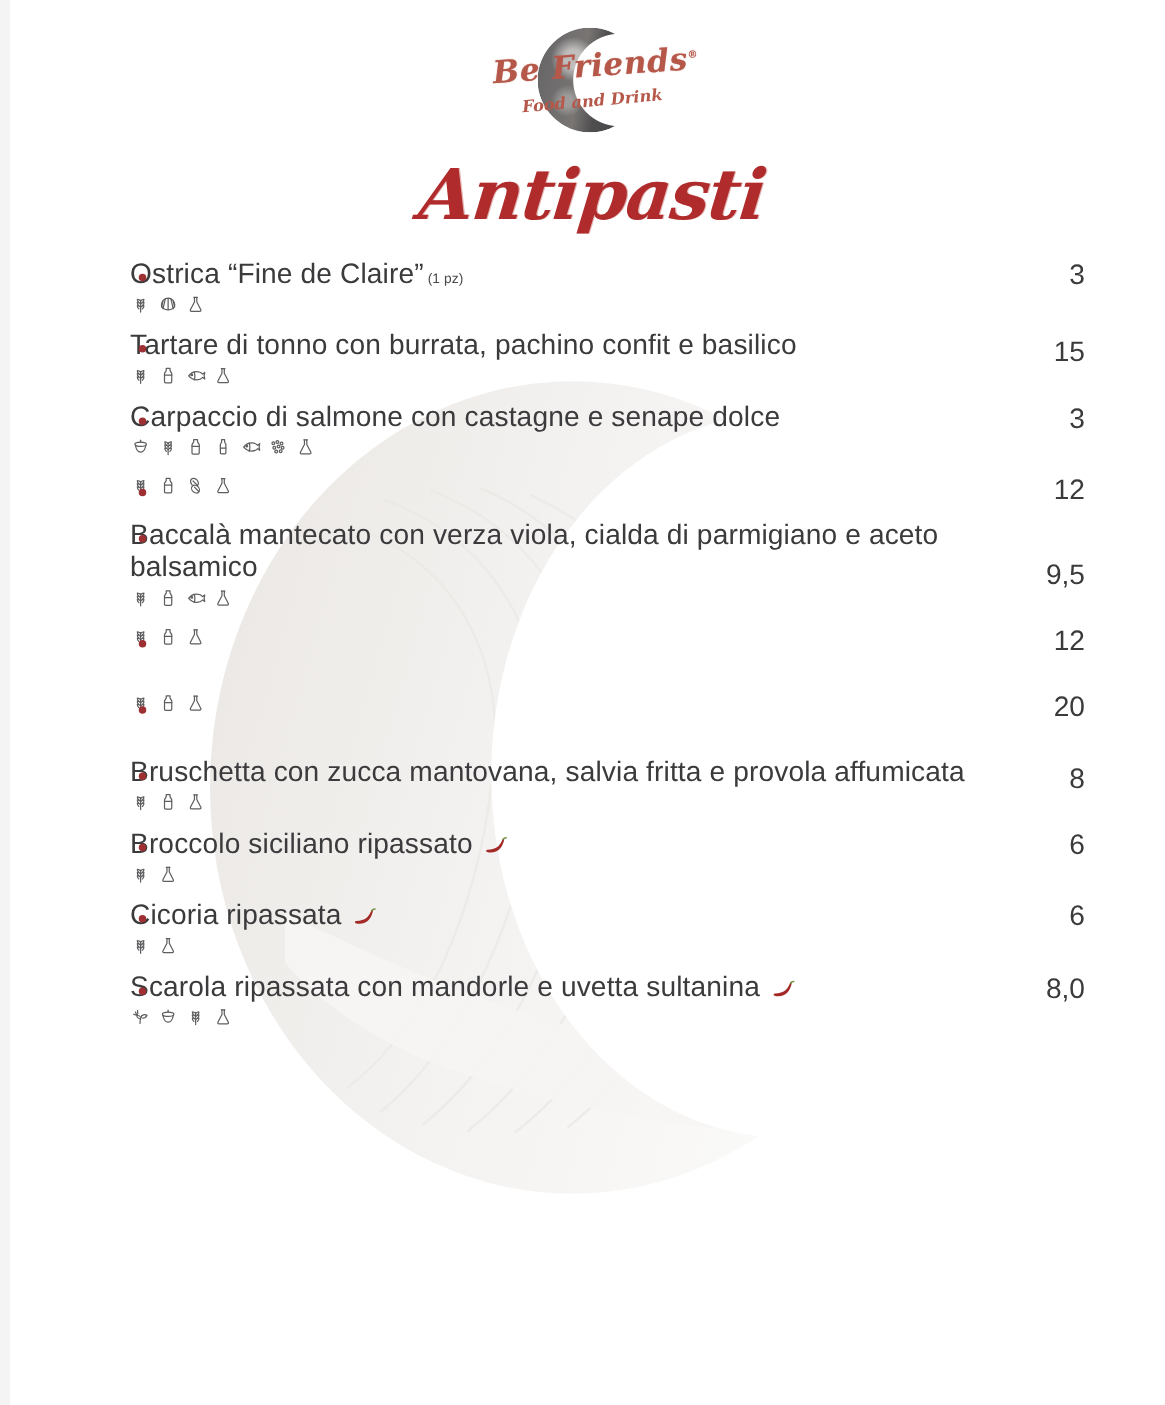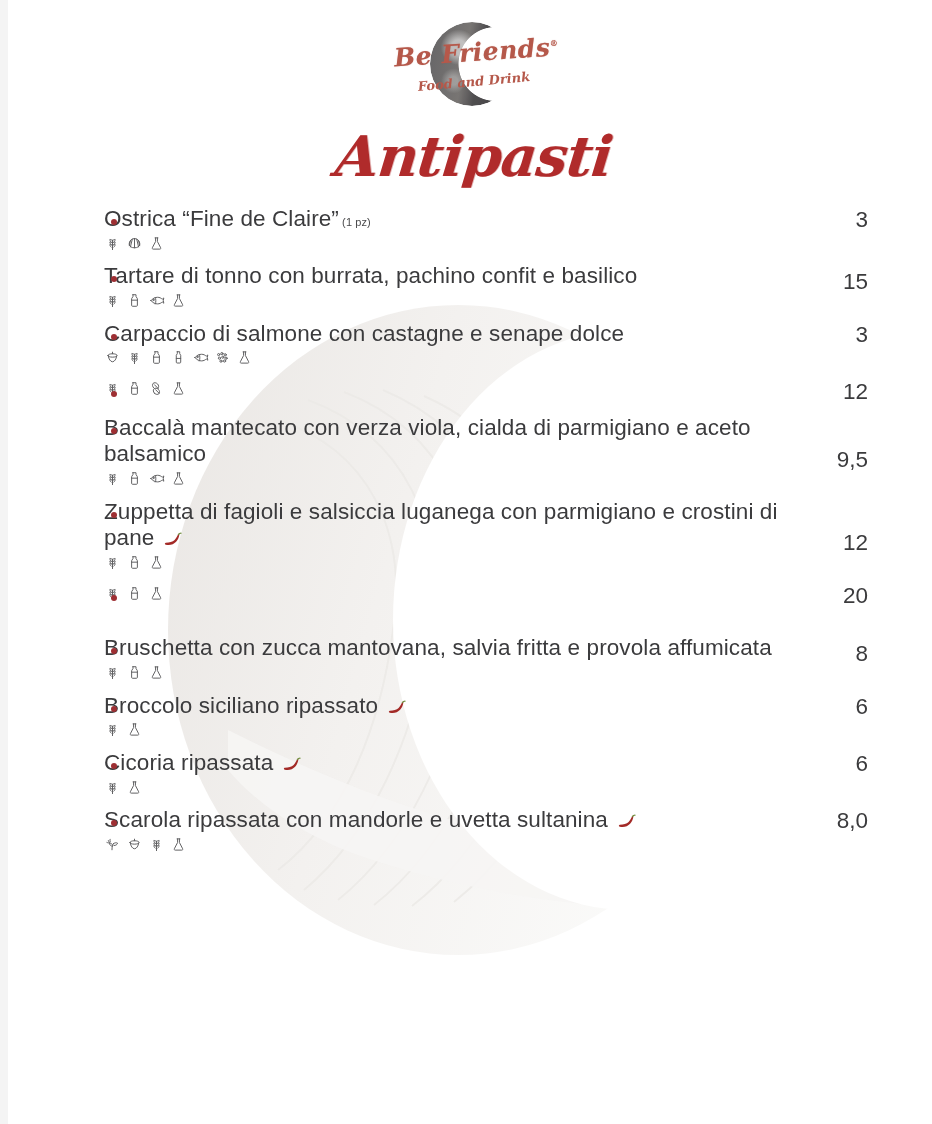--- a/index.html
+++ b/index.html
@@ -468,24 +468,20 @@
                 <path d="M8.9 3.4v4.3L5.1 15c-.4.8.1 1.6 1 1.6h7.8c.9 0 1.4-.8 1-1.6l-3.8-7.3V3.4"></path>
               </svg>
             </span>
           </div>
         </div>
         <div class="price low">9,5</div>
       </div>
       <div class="item">
         <span class="bullet"></span>
         <div class="item-body">
-          <div class="item-name">Zuppetta di fagioli e salsiccia luganega con parmigiano e crostini di pane<span class="chili"><svg viewBox="0 0 22 16" xmlns="http://www.w3.org/2000/svg">
-                <path d="M4.2 13.4c3.8 1.6 8.4.2 10.9-2.6 2.1-2.3 2.9-5.3 3.3-7.4.1-.7-.9-1-1.2-.3-.8 1.9-1.9 4.2-3.6 5.8-2 1.9-5.2 2.7-8.7 2.8-.9 0-1.4 1.3-.7 1.7Z" fill="#a32a27"></path>
-                <path d="M17.4 3.6c.6-.9 1.6-1.4 2.6-1.4" stroke="#6f8f3e" stroke-width="1.2" fill="none" stroke-linecap="round"></path>
-              </svg></span></div>
           <div class="allergens">
             <span class="ico">
               <svg viewBox="0 0 20 20">
                 <path d="M10 17.2 L10 6"></path>
                 <path d="M10 6.6c-1.6-1.5-3.1-1.4-3.1-1.4s-.2 1.6 1.5 3.1"></path>
                 <path d="M10 6.6c1.6-1.5 3.1-1.4 3.1-1.4s.2 1.6-1.5 3.1"></path>
                 <path d="M10 9.6c-1.6-1.5-3.1-1.4-3.1-1.4s-.2 1.6 1.5 3.1"></path>
                 <path d="M10 9.6c1.6-1.5 3.1-1.4 3.1-1.4s.2 1.6-1.5 3.1"></path>
                 <path d="M10 12.6c-1.6-1.5-3.1-1.4-3.1-1.4s-.2 1.6 1.5 3.1"></path>
                 <path d="M10 12.6c1.6-1.5 3.1-1.4 3.1-1.4s.2 1.6-1.5 3.1"></path>

